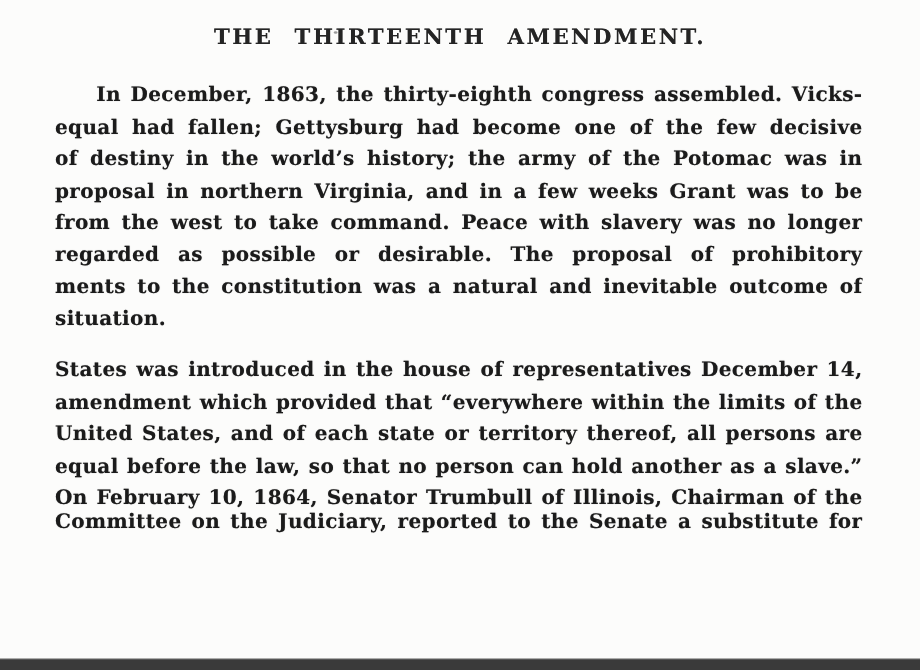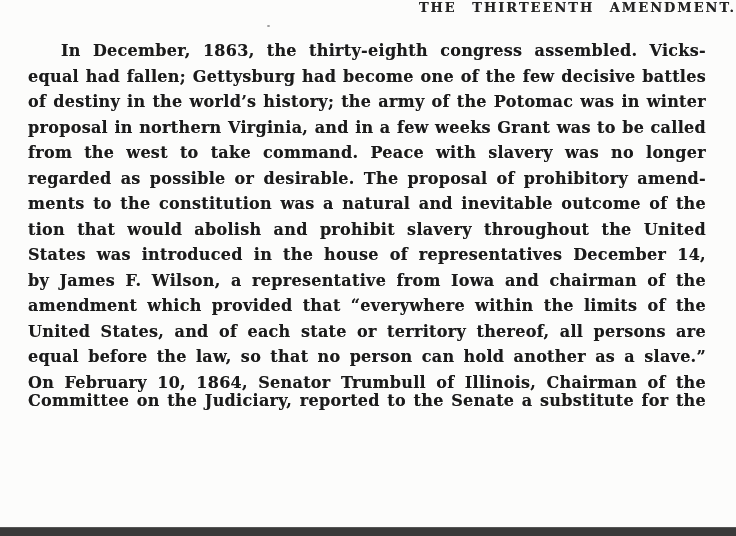--- a/index.html
+++ b/index.html
@@ -14,23 +14,23 @@
     position: absolute;
     inset: 0;
     width: 736px;
     height: 536px;
     background: #fcfcfb;
     color: #1b1b1b;
     font-family: "DejaVu Serif", "Liberation Serif", serif;
     overflow: hidden;
   }
   .doc-title {
-    margin-top: 0;
-    text-align: right;
-    font-size: 13px;
+    margin-top: 20px;
+    text-align: center;
+    font-size: 17px;
     font-weight: 700;
     letter-spacing: 2px;
     word-spacing: 9px;
     color: #242424;
     text-shadow: 0 0 0.5px rgba(30,30,30,0.55);
   }
   .artifact-speck {
     position: absolute;
     left: 267px;
     top: 25px;
@@ -40,21 +40,21 @@
     border-radius: 50%;
   }
   .text-block {
     margin: 23px 30px 0 28px;
     font-size: 16px;
     font-weight: 700;
     line-height: 25.5px;
     letter-spacing: 0.3px;
     text-shadow: 0 0 0.6px rgba(20,20,20,0.5);
   }
-  .para { margin: 0; padding: 0; }
+  .para { margin: 16px; padding: 0; }
   .line {
     height: 25.5px;
     overflow: hidden;
     text-align: justify;
     text-align-last: justify;
     white-space: normal;
   }
   .line.indent { text-indent: 33px; }
   .line.flush { text-align-last: left; }
   .line.clipped { margin-top: -7px; }
@@ -79,25 +79,24 @@
 
   <div class="text-block" id="text-body">
       <div class="para">
         <div class="line indent">In December, 1863, the thirty-eighth congress assembled.  Vicks-</div>
         <div class="line">equal had fallen; Gettysburg had become one of the few decisive battles</div>
         <div class="line">of destiny in the world’s history; the army of the Potomac was in winter</div>
         <div class="line">proposal in northern Virginia, and in a few weeks Grant was to be called</div>
         <div class="line">from the west to take command.  Peace with slavery was no longer</div>
         <div class="line">regarded as possible or desirable.  The proposal of prohibitory amend-</div>
         <div class="line">ments to the constitution was a natural and inevitable outcome of the</div>
+        <div class="line flush">situation.</div>
       </div>
       <div class="para">
-        <div class="line">tion that would abolish and prohibit slavery throughout the United</div>
         <div class="line">States was introduced in the house of representatives December 14, 1863,</div>
-        <div class="line">by James F. Wilson, a representative from Iowa and chairman of the</div>
         <div class="line">amendment which provided that “everywhere within the limits of the</div>
         <div class="line">United States, and of each state or territory thereof, all persons are</div>
         <div class="line">equal before the law, so that no person can hold another as a slave.”</div>
         <div class="line">On February 10, 1864, Senator Trumbull of Illinois, Chairman of the</div>
         <div class="line clipped">Committee on the Judiciary, reported to the Senate a substitute for the</div>
       </div>
     </div>
 
   <div class="bottom-scan-bar"></div>
 </div>

